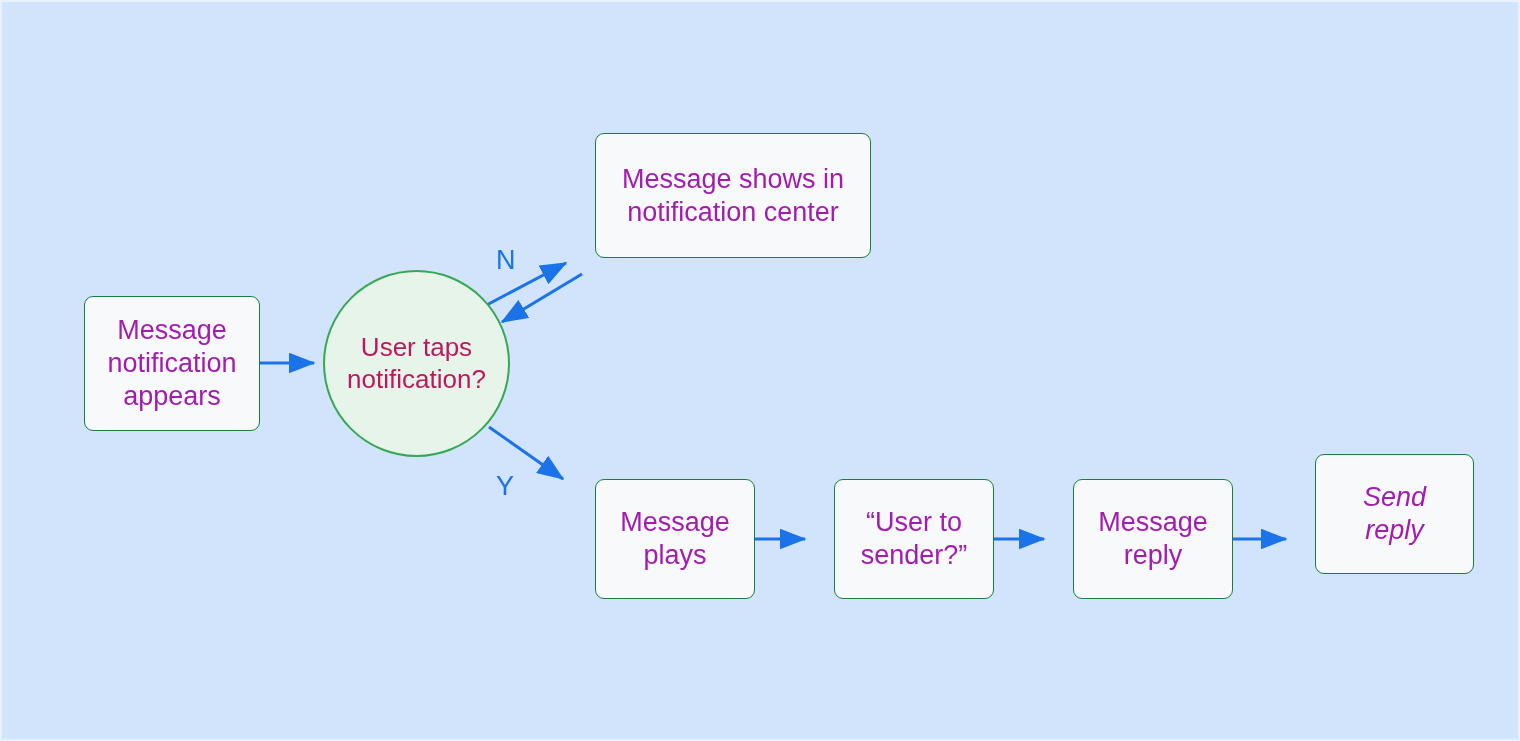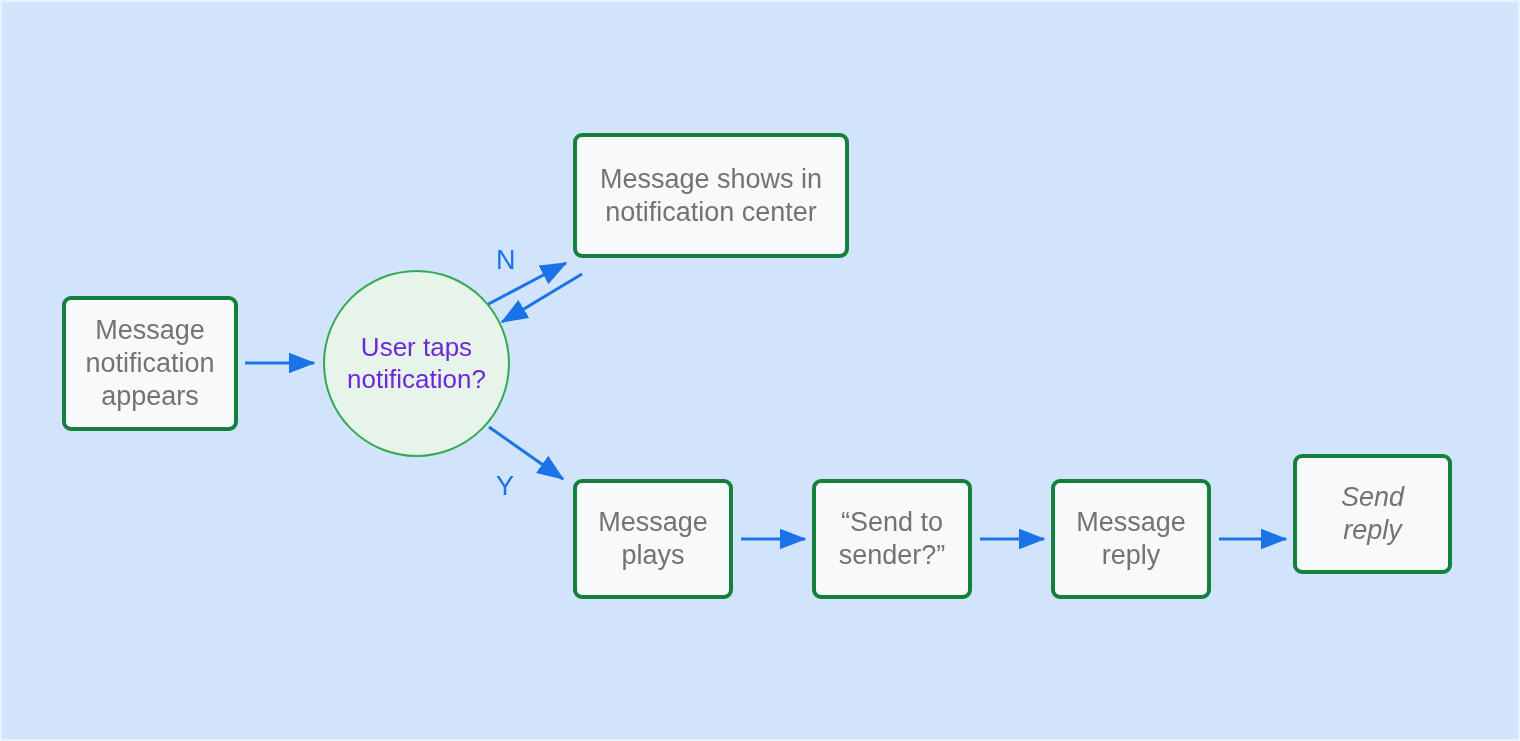--- a/index.html
+++ b/index.html
@@ -31,30 +31,31 @@
     box-sizing: border-box;
     display: flex;
     align-items: center;
     justify-content: center;
     text-align: center;
     line-height: 1.22;
     white-space: pre-line;
   }
   .proc {
     background: #f8f9fa;
-    border: 4px solid #15803d;
+    border: 1px solid #15803d;
     border-radius: 9px;
-    color: #737373;
+    color: #a21caf;
     font-size: 27px;
+    margin-left: 22px;
   }
   .decision {
     background: #e6f4ea;
     border: 2px solid #34a853;
     border-radius: 50%;
-    color: #6d28d9;
+    color: #be185d;
     font-size: 26px;
   }
   .edge-label {
     position: absolute;
     color: #1a73e8;
     font-size: 27px;
     line-height: 1;
   }
 
   
@@ -116,21 +117,21 @@
 
   <div class="node decision" id="node-decision">User taps
 notification?</div>
 
   <div class="node proc" id="node-notifcenter">Message shows in
 notification center</div>
 
   <div class="node proc" id="node-msgplays">Message
 plays</div>
 
-  <div class="node proc" id="node-replyto">“Send to
+  <div class="node proc" id="node-replyto">“User to
 sender?”</div>
 
   <div class="node proc" id="node-compose">Message
 reply</div>
 
   <div class="node proc" id="node-send">Send
 reply</div>
 
   <div class="edge-label" id="label-n">N</div>
 

